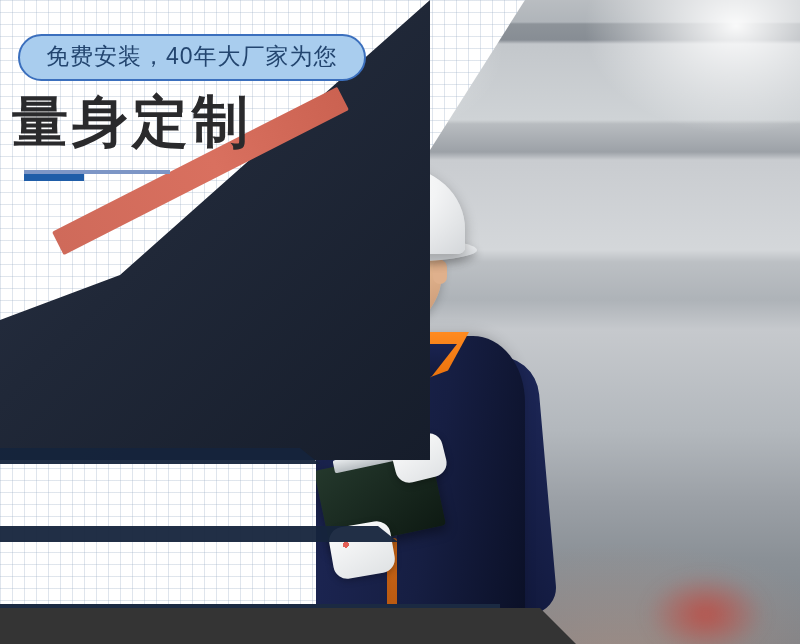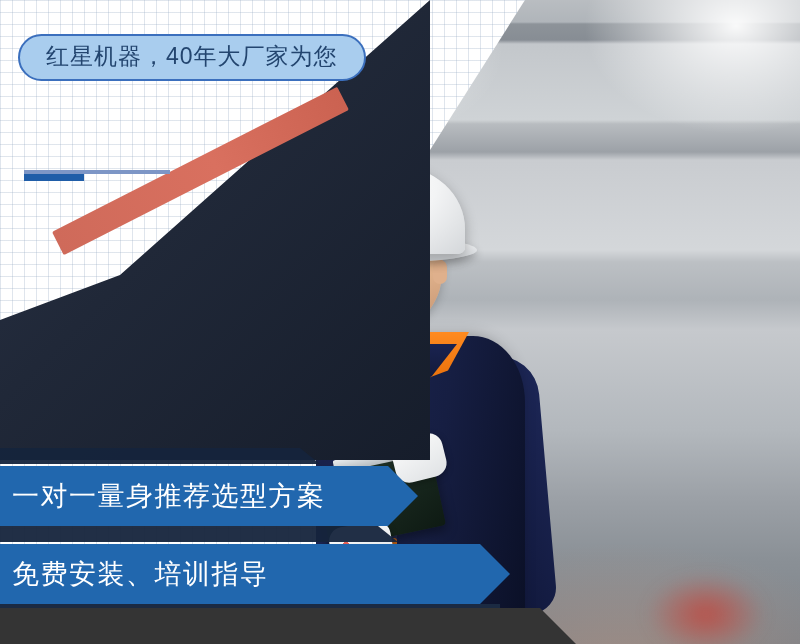--- a/index.html
+++ b/index.html
@@ -526,33 +526,28 @@
       <div class="hlogo">
         <div class="mark"></div>
         <div class="word"></div>
       </div>
     </div>
   </div>
 
   <div class="wedge"></div>
   <div class="wedge-red"></div>
 
-  <div class="pill">红星机器，40年大厂家为您</div>
-
+  <div class="pill">免费安装，40年大厂家为您</div>
+
+  <div class="headline">量身定制</div>
   <div class="rule-top"></div>
   <div class="rule-bot"></div>
 
   <div class="shadow sh1"></div>
 
   <div class="shadow sh2"></div>
-  <div class="bar bar2">
-    <span>一对一量身推荐选型方案</span>
-  </div>
 
   <div class="shadow sh3"></div>
-  <div class="bar bar3">
-    <span>免费安装、培训指导</span>
-  </div>
 
   <div class="bottombar-edge"></div>
   <div class="bottombar"></div>
 
 </div>
 
 </body></html>

